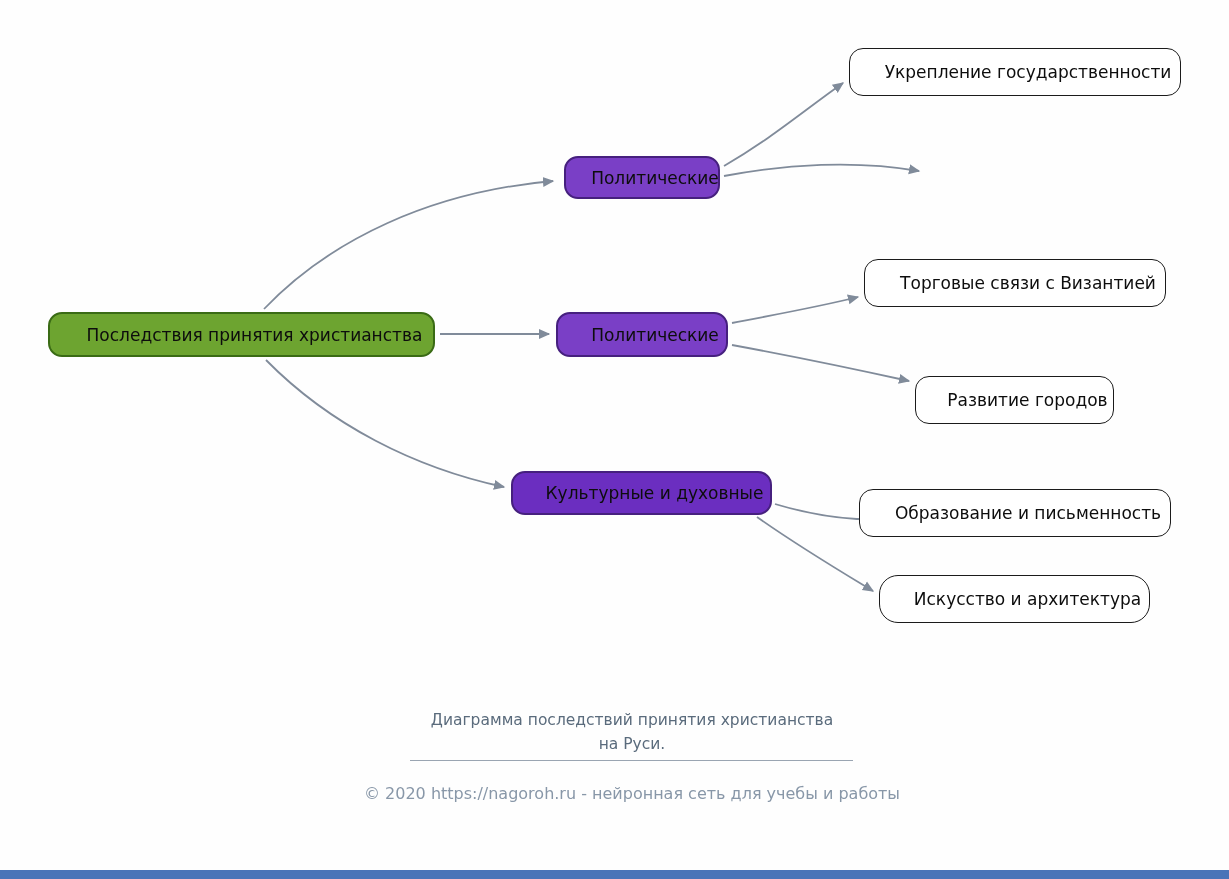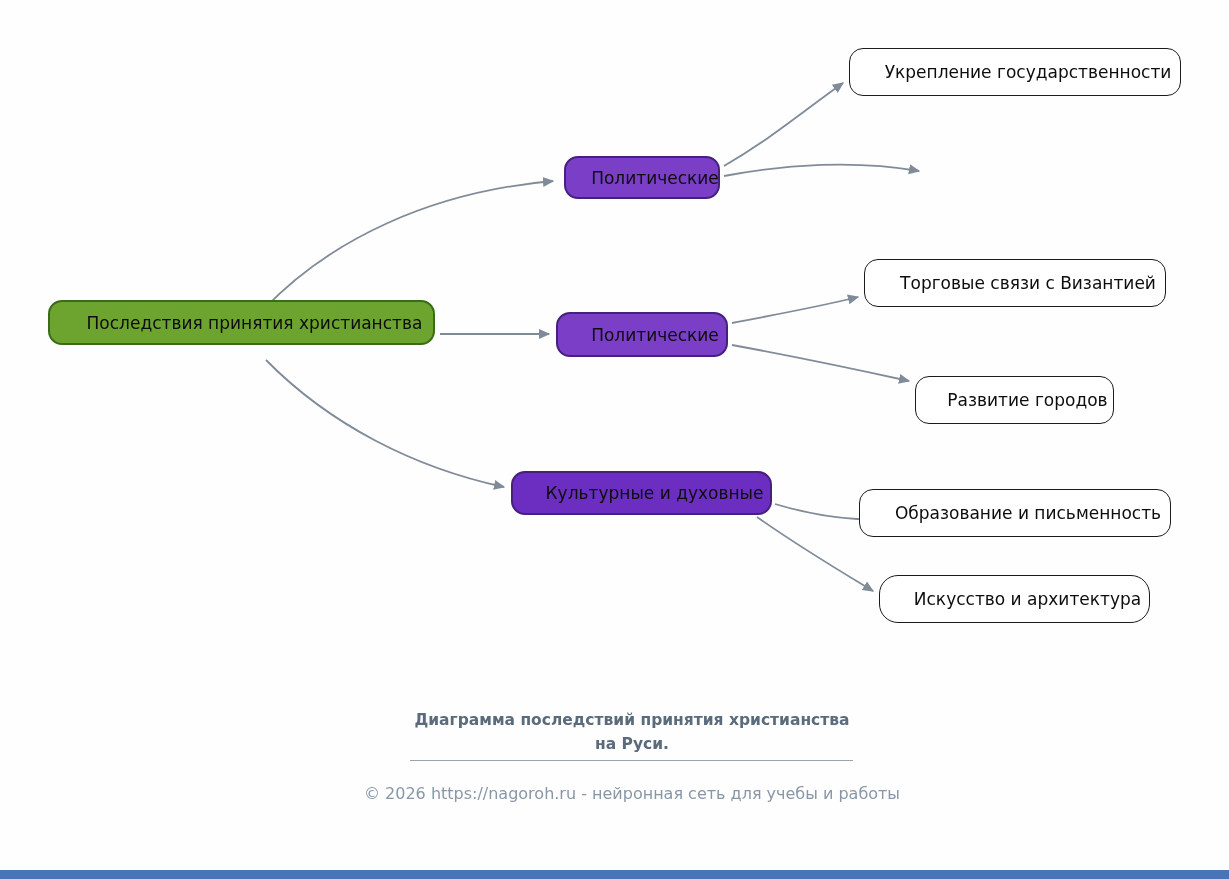--- a/index.html
+++ b/index.html
@@ -49,21 +49,21 @@
   .node.leaf {
     background: var(--leaf-fill, #ffffff);
     border: 1.7px solid var(--leaf-border, #1b1b1b);
   }
   .caption {
     position: absolute;
     top: 708px;
     left: 232px;
     width: 800px;
     text-align: center;
-    font-weight: bold;
+    font-weight: normal;
     font-size: 15.5px;
     line-height: 1.55;
     color: var(--caption-text, #5a6b7c);
   }
   .divider {
     position: absolute;
     top: 760px;
     left: 410px;
     width: 443px;
     border-top: 1px solid #9aa5b2;
@@ -101,21 +101,21 @@
     <path class="edge" d="M 440 334 C 478 334, 508 334, 549 334" marker-end="url(#arrowhead)"></path>
     <path class="edge" d="M 266 360 C 330 425, 415 468, 504 487" marker-end="url(#arrowhead)"></path>
     <path class="edge" d="M 724 166 C 772 138, 802 112, 843 83" marker-end="url(#arrowhead)"></path>
     <path class="edge" d="M 724 176 C 786 164, 856 160, 919 171" marker-end="url(#arrowhead)"></path>
     <path class="edge" d="M 732 323 C 778 314, 818 307, 858 297" marker-end="url(#arrowhead)"></path>
     <path class="edge" d="M 732 345 C 792 356, 850 368, 909 381" marker-end="url(#arrowhead)"></path>
     <path class="edge" d="M 775 504 C 832 521, 882 524, 937 513" marker-end="url(#arrowhead)"></path>
     <path class="edge" d="M 757 517 C 798 546, 835 568, 873 591" marker-end="url(#arrowhead)"></path>
   </svg>
 
-  <div class="node root" style="left:48px; top:300px; width:387px; height:45px;">Последствия принятия христианства</div>
+  <div class="node root" style="left:48px; top:312px; width:387px; height:45px;">Последствия принятия христианства</div>
 
   <div class="node category" style="left:564px; top:156px; width:156px; height:43px;">Политические</div>
 
   <div class="node category" style="left:556px; top:312px; width:172px; height:45px;">Политические</div>
 
   <div class="node category dark" style="left:511px; top:471px; width:261px; height:44px;">Культурные и духовные</div>
 
   <div class="node leaf" style="left:849px; top:48px; width:332px; height:48px;">Укрепление государственности</div>
 
 
@@ -127,17 +127,17 @@
 
   <div class="node leaf" style="left:879px; top:575px; width:271px; height:48px;border-radius:19px;">Искусство и архитектура</div>
 
   <div class="caption">
     <div>Диаграмма последствий принятия христианства</div>
     <div>на Руси.</div>
   </div>
 
   <div class="divider"></div>
 
-  <div class="copyright">© 2026 https://nagoroh.ru - нейронная сеть для учебы и работы</div>
+  <div class="copyright">© 2020 https://nagoroh.ru - нейронная сеть для учебы и работы</div>
 
   <div class="bottom-bar"></div>
 
 </div>
 
 </body></html>

